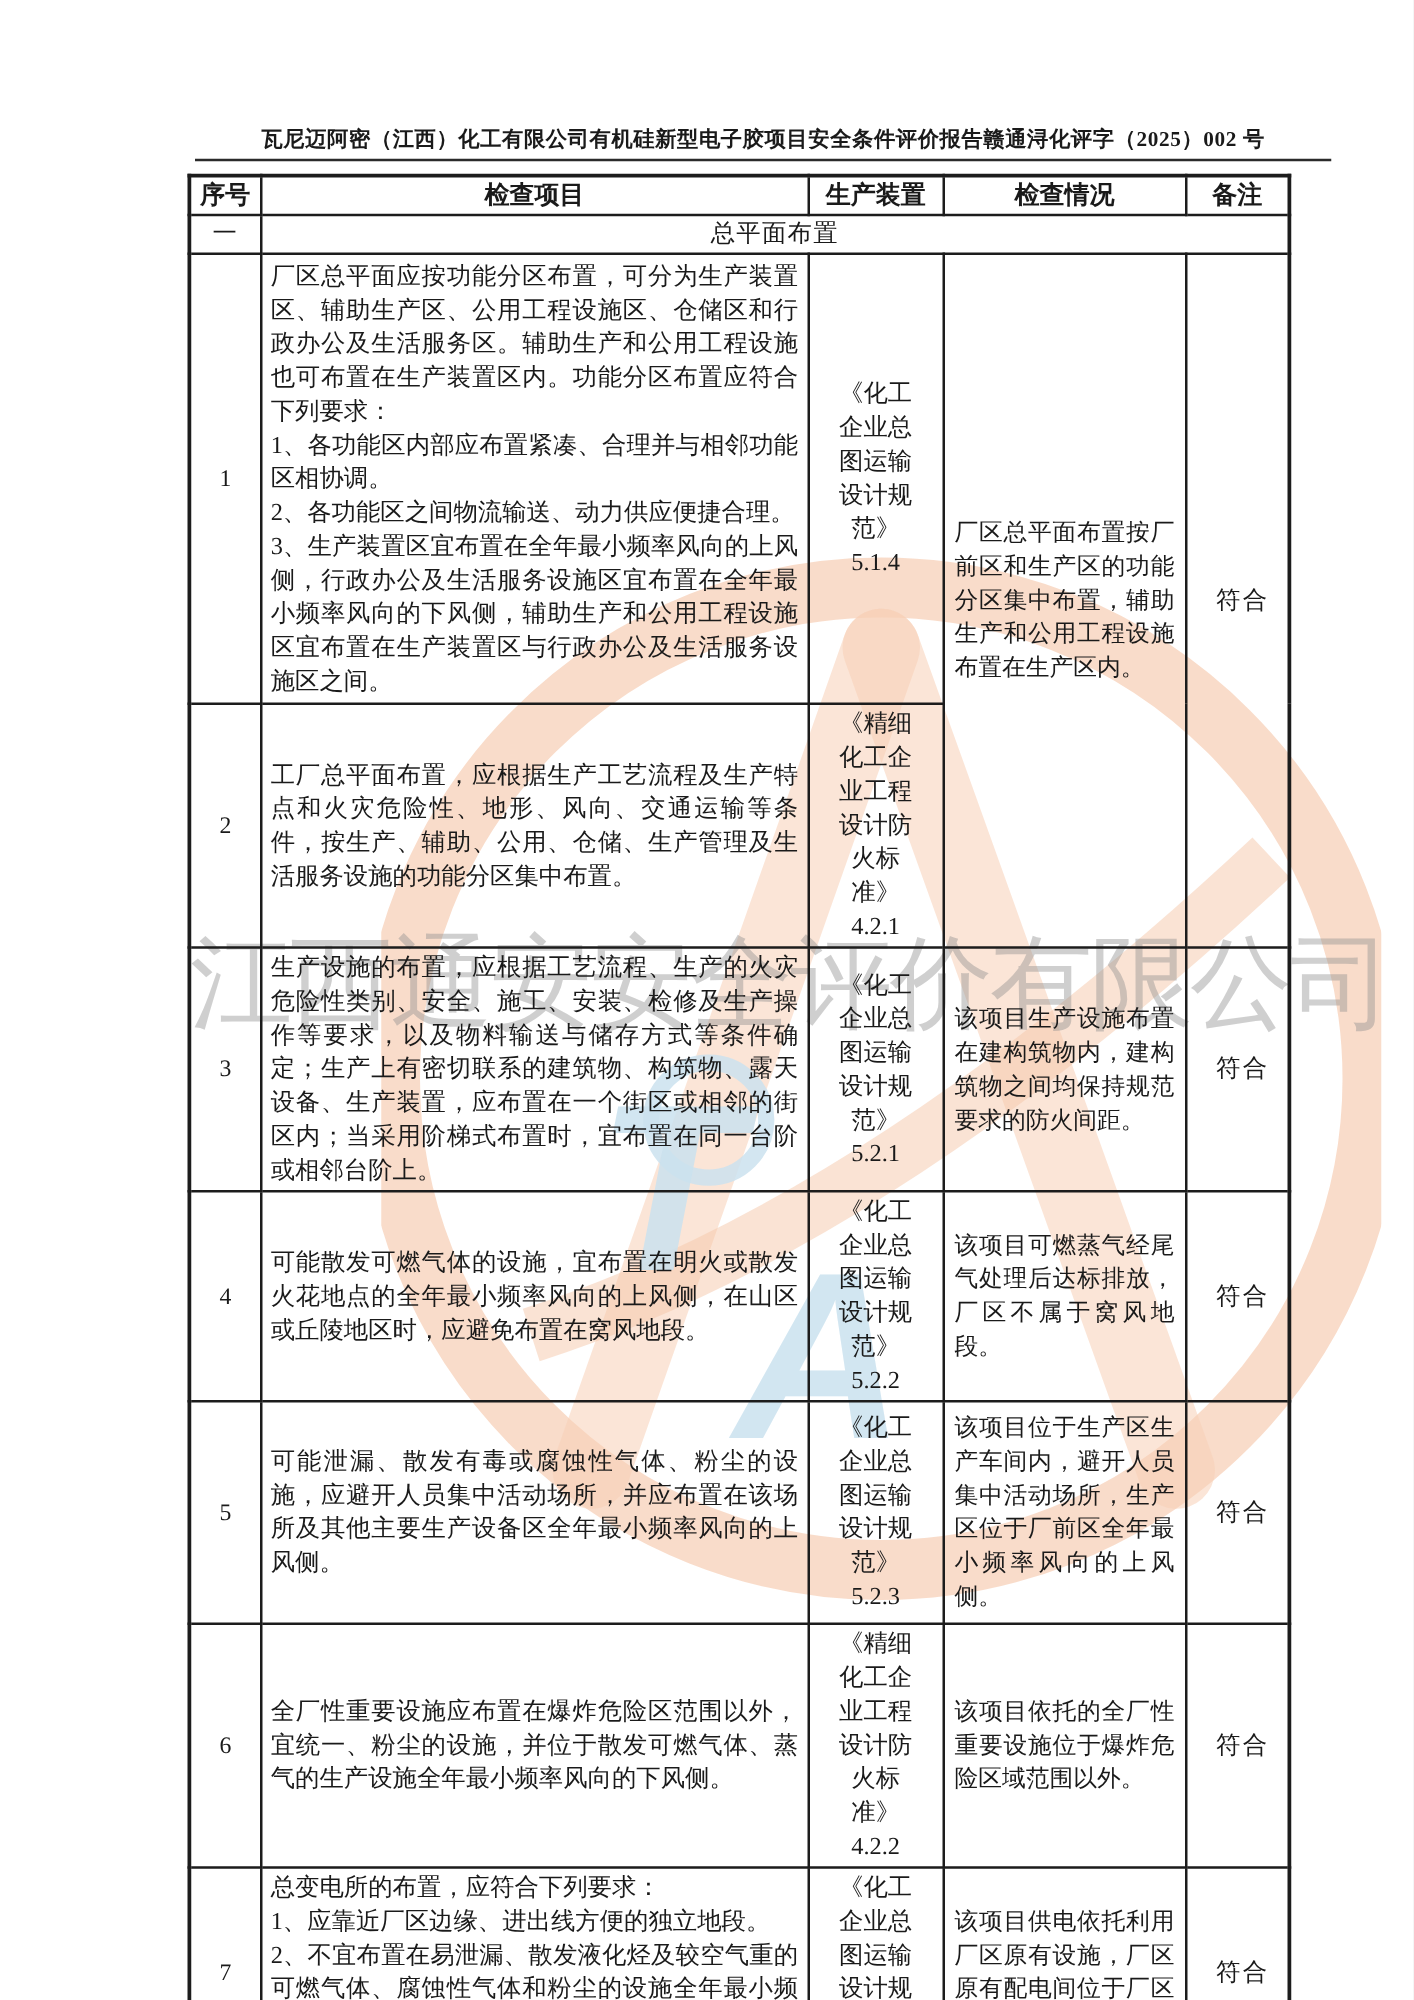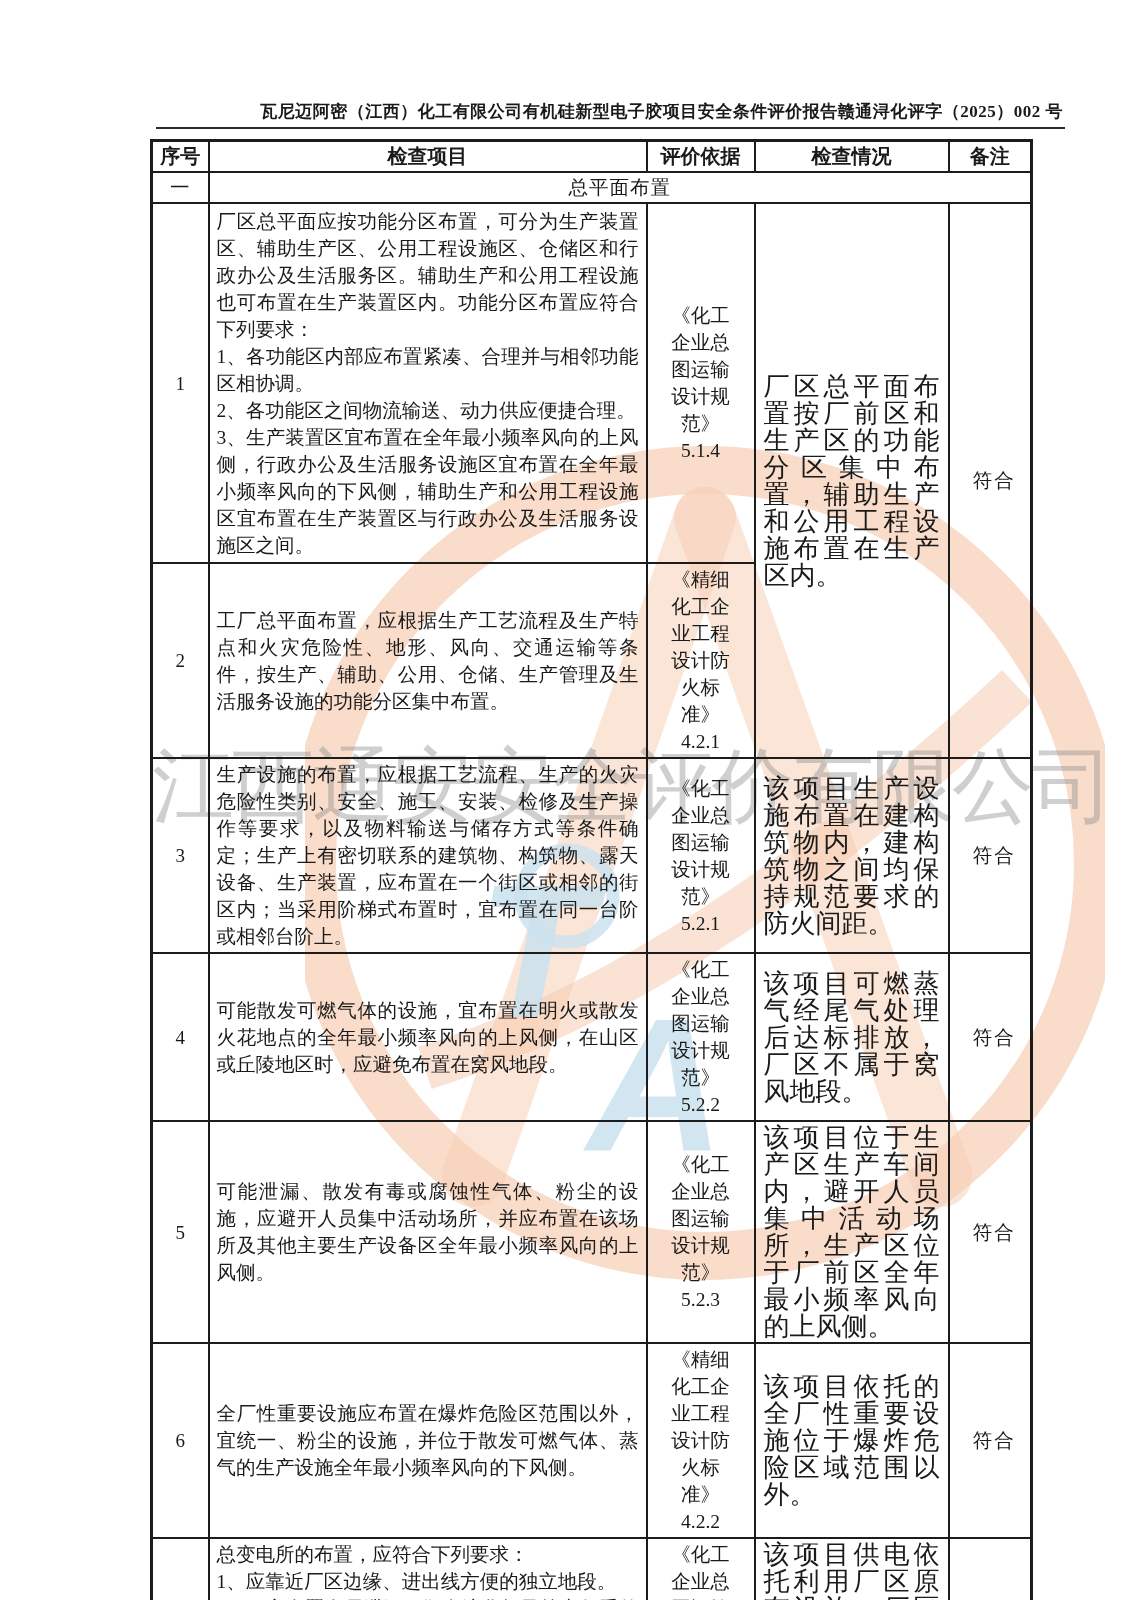--- a/index.html
+++ b/index.html
@@ -23,21 +23,21 @@
     letter-spacing:-2px;
     color:#8f8f8f; opacity:0.42;
     white-space:nowrap;
     font-weight:500;
   }
 
   
   .content { position:relative; z-index:1; }
 
   .doc-header {
-    display:flex; justify-content:flex-end; align-items:flex-end;
+    display:flex; justify-content:center; align-items:flex-end;
     margin:0 66px 0 156px;
     padding:100px 2px 4px 2px;
     border-bottom:2px solid #2b2b2b;
     font-size:17px; font-weight:600;
     letter-spacing:0.5px;
   }
   .doc-header .right { font-weight:700; }
 
   .doc-title {
     margin:20px 0 0 0;
@@ -80,21 +80,21 @@
     text-justify:inter-ideograph;
     padding:2px 7px;
     white-space:pre-line;
   }
   td.basis {
     font-size:19.5px;
     text-align:center;
     padding:2px 18px;
   }
   td.situation {
-    font-size:26px;
+    font-size:19px;
     text-align:justify;
     text-justify:inter-ideograph;
     padding:2px 8px;
   }
   td.remark { text-align:center; font-size:19.5px; letter-spacing:2px;padding-left:10px; }
 
   .page-number {
     margin-top:17px;
     text-align:center;
     font-size:18px;
@@ -132,21 +132,21 @@
         <col style="width:438px">
         <col style="width:108px">
         <col style="width:194px">
         <col style="width:83px">
       </colgroup>
 
       <tbody>
           <tr class="tr-head">
         <td class="hcell">序号</td>
         <td class="hcell">检查项目</td>
-        <td class="hcell">评价依据</td>
+        <td class="hcell">生产装置</td>
         <td class="hcell">检查情况</td>
         <td class="hcell">备注</td>
       </tr>
 
       <tr class="tr-sec">
         <td class="sec">一</td>
         <td class="sec" colspan="4">总平面布置</td>
       </tr>
 
       <tr class="tr-1">

